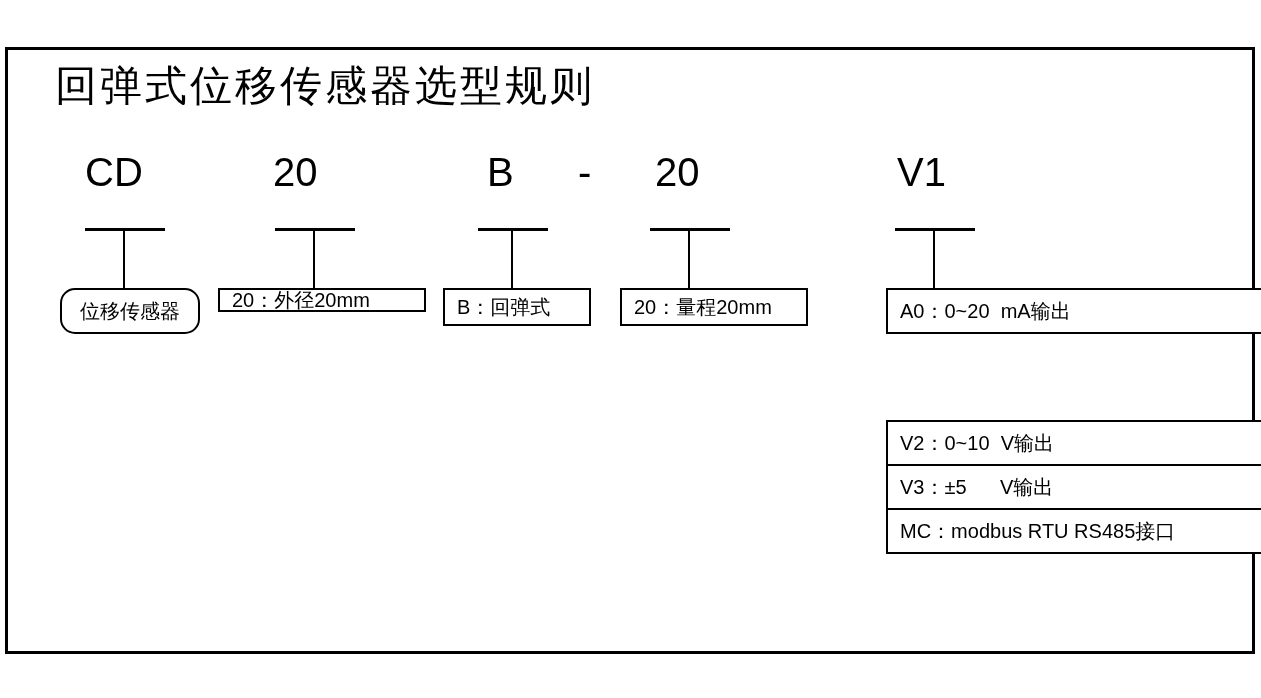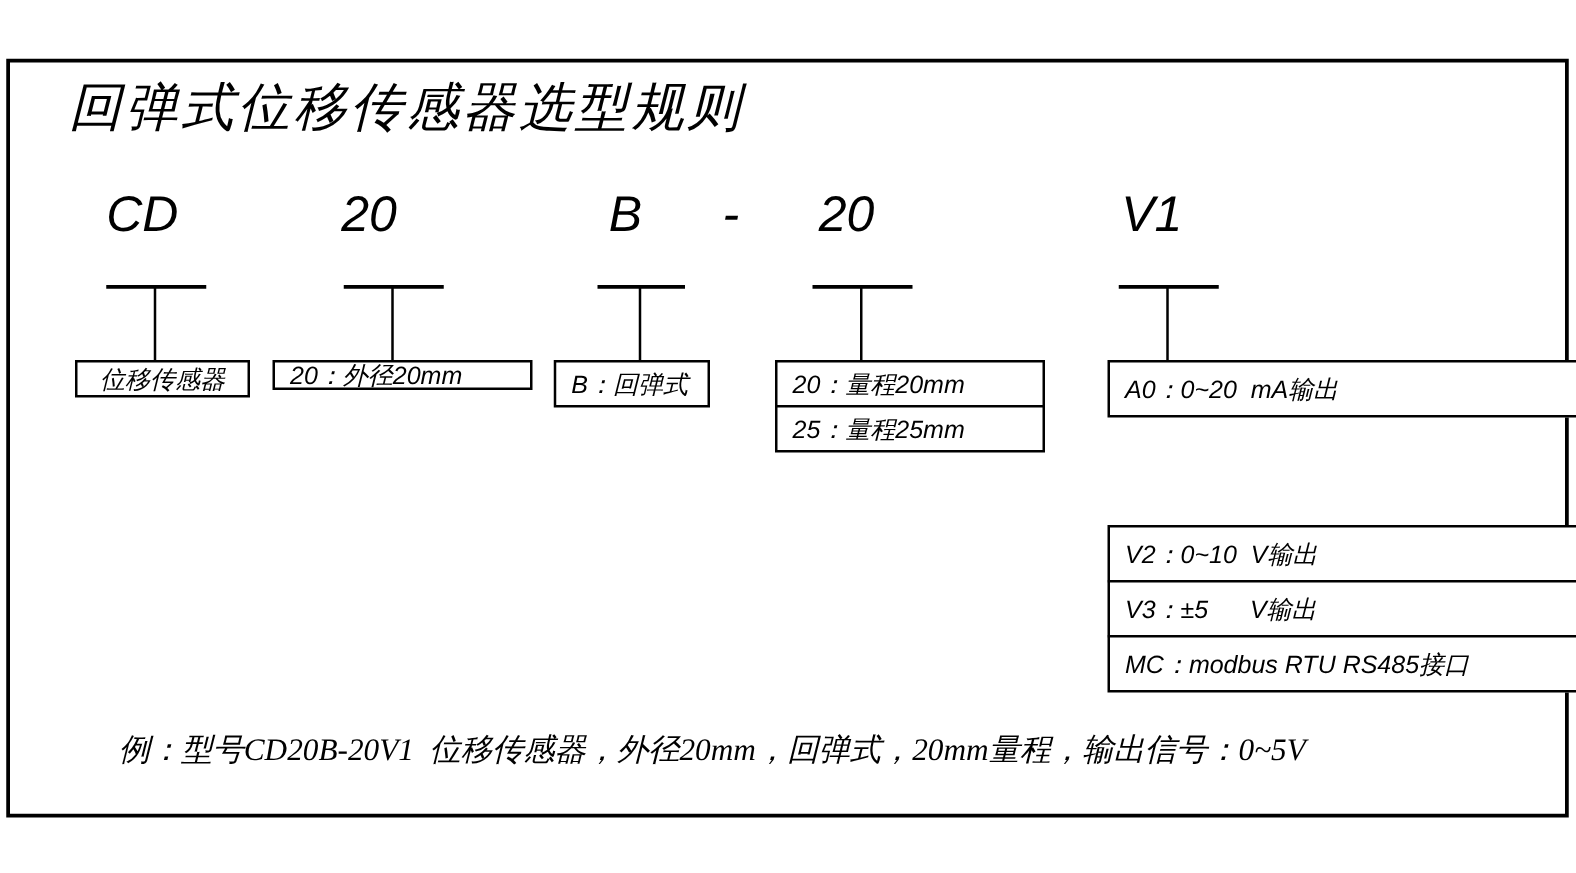--- a/index.html
+++ b/index.html
@@ -1,15 +1,15 @@
 <!DOCTYPE html>
 <html><head>
 <meta charset="utf-8">
 <style>
-  * { margin: 0; padding: 0; box-sizing: border-box; font-style: italic; }
+  * { margin: 0; padding: 0; box-sizing: border-box; }
   html, body { width: 1261px; height: 698px; background: #fff; }
   body { font-family: "Liberation Sans", sans-serif; color: #000; }
 
   .canvas { position: relative; width: 1261px; height: 698px; background: #fff; overflow: hidden; }
 
   .frame {
     position: absolute; left: 5px; top: 47px; width: 1250px; height: 607px;
     border: 3px solid #000; background: transparent;
   }
 
@@ -45,25 +45,25 @@
   .v4 { left: 933px; }
 
   .box {
     position: absolute; border: 2px solid #000; background: #fff;
     display: flex; align-items: center;
     font-size: 20px; white-space: pre;
   }
   .box.padded { padding-left: 12px; }
   .box.centered { justify-content: center; }
 
-  .b-sensor   { left: 60px;  top: 288px; width: 140px; height: 30px; }
+  .b-sensor   { left: 60px;  top: 288px; width: 140px; height: 46px; border-radius: 15px; }
   .b-diameter { left: 218px; top: 288px; width: 208px; height: 24px; }
-  .b-type     { left: 443px; top: 288px; width: 125px; height: 38px; }
+  .b-type     { left: 443px; top: 288px; width: 148px; height: 38px; }
 
-  .b-range    { left: 620px; width: 216px; height: 38px; }
+  .b-range    { left: 620px; width: 188px; height: 38px; }
   .r0 { top: 288px; }
   .r1 { top: 324px; }
 
   .b-output   { left: 886px; width: 415px; height: 46px; }
   .o0 { top: 288px; }
   .o1 { top: 332px; }
   .o2 { top: 376px; }
   .o3 { top: 420px; }
   .o4 { top: 464px; }
   .o5 { top: 508px; }
@@ -102,22 +102,20 @@
   <div class="vline v3"></div>
   <div class="vline v4"></div>
 
   <div class="box b-sensor centered">位移传感器</div>
 
   <div class="box b-diameter padded">20：外径20mm</div>
 
   <div class="box b-type padded">B：回弹式</div>
 
   <div class="box b-range r0 padded">20：量程20mm</div>
-  <div class="box b-range r1 padded">25：量程25mm</div>
 
   <div class="box b-output o0 padded">A0：0~20  mA输出</div>
   <div class="box b-output o3 padded">V2：0~10  V输出</div>
   <div class="box b-output o4 padded">V3：±5      V输出</div>
   <div class="box b-output o5 padded">MC：modbus RTU RS485接口</div>
 
-  <div class="example">例：型号CD20B-20V1  位移传感器，外径20mm，回弹式，20mm量程，输出信号：0~5V</div>
 
 </div>
 
 </body></html>

